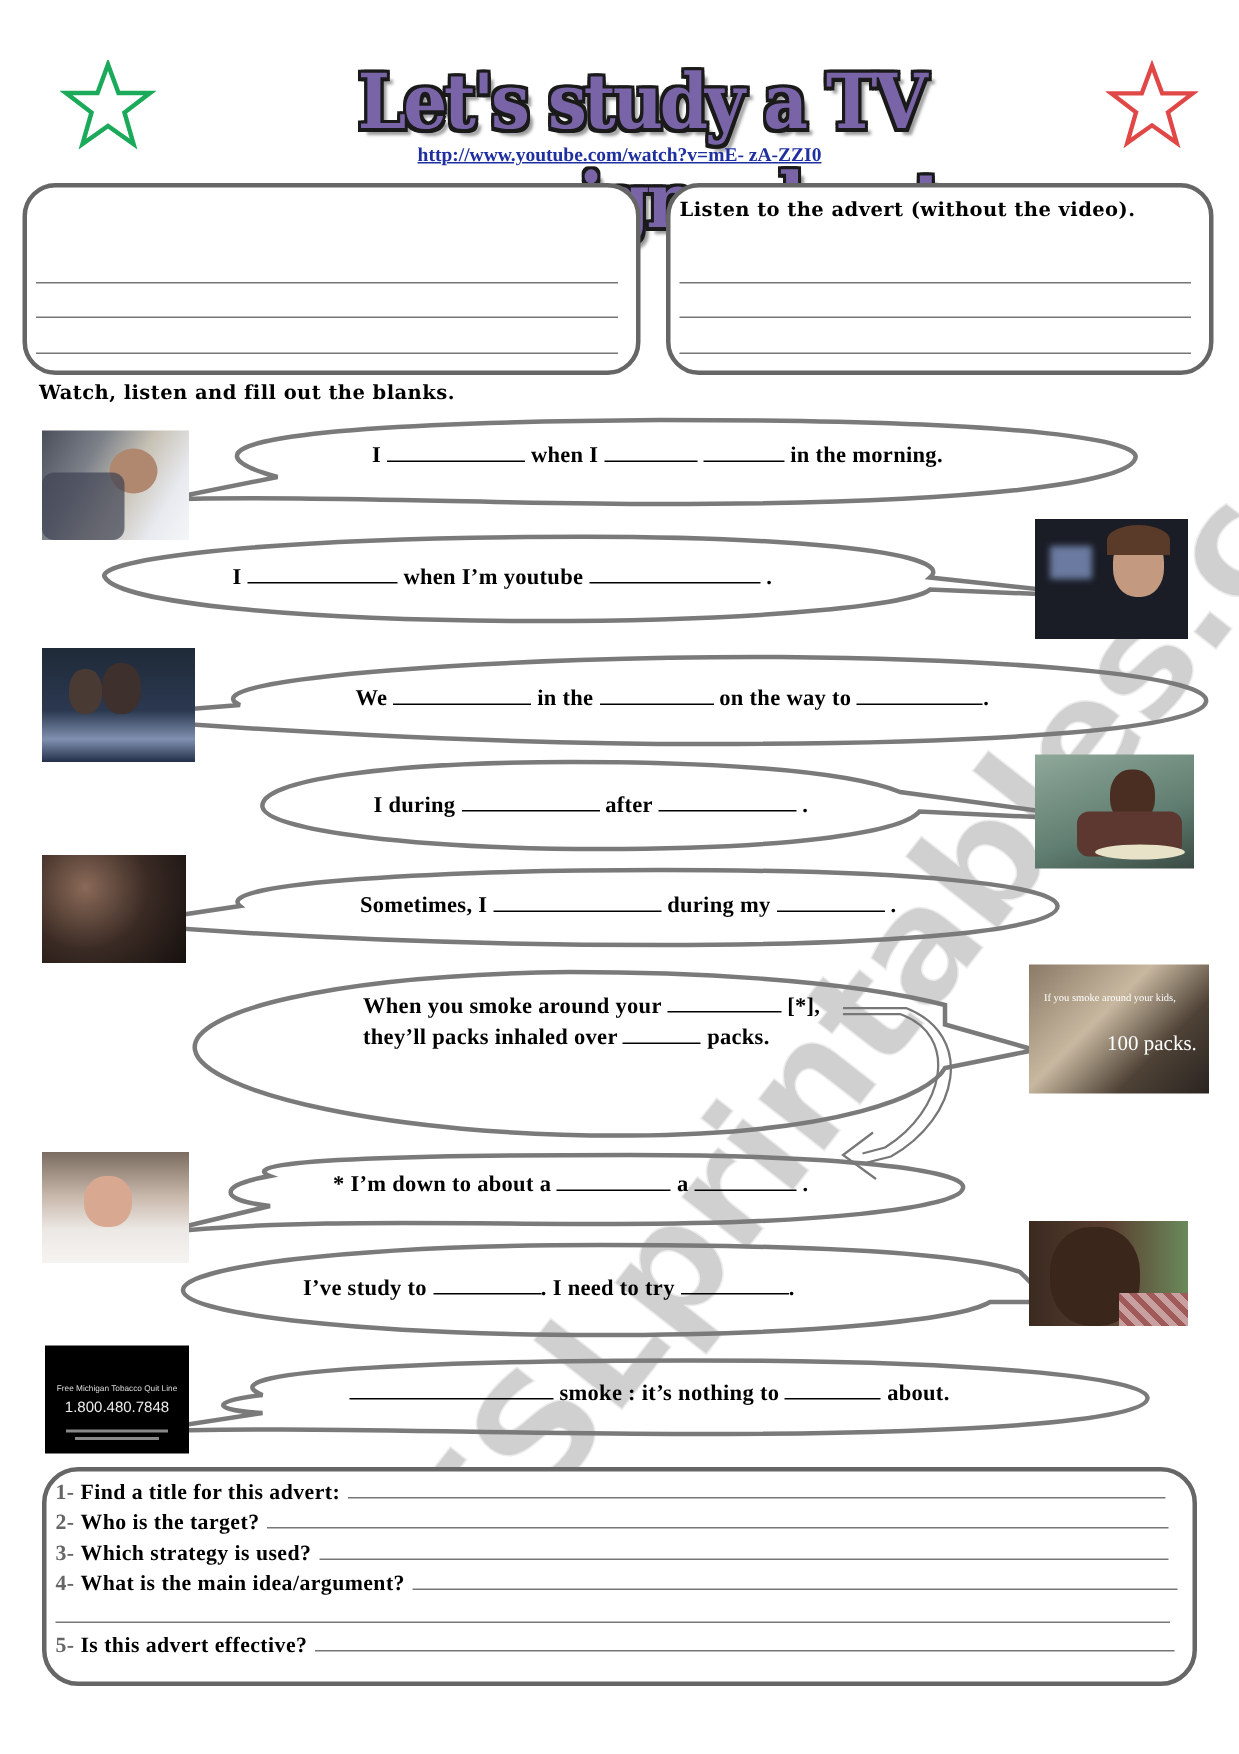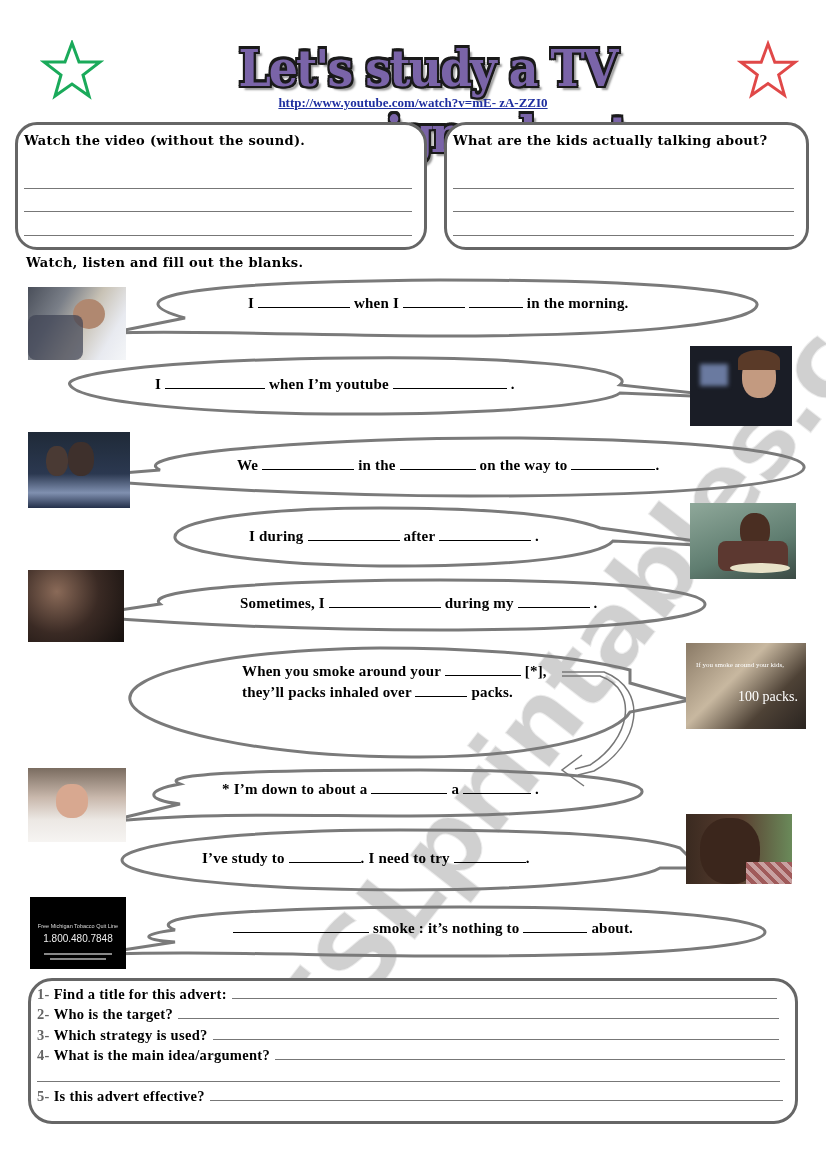--- a/index.html
+++ b/index.html
@@ -40,29 +40,28 @@
 </svg>
 <svg class="star" style="left:737px;top:40px" width="62" height="60" viewBox="0 0 64 60">
   <polygon points="32,3 39,22 60,22 43,35 49,56 32,44 15,56 21,35 4,22 25,22" fill="none" stroke="#e04848" stroke-width="3"></polygon>
 </svg>
 
 <div class="title">Let's study a TV campaign advert</div>
 <div class="url">http://www.youtube.com/watch?v=mE-  zA-ZZI0</div>
 
 <div class="box" style="left:15px;top:122px;width:412px;height:128px;">
   <div class="box-text" style="position:absolute;left:6px;top:6px;">
-    <div>Watch the video (without the sound).</div>
   </div>
   <div class="line" style="left:6px;right:12px;top:63px;"></div>
   <div class="line" style="left:6px;right:12px;top:86px;"></div>
   <div class="line" style="left:6px;right:12px;top:110px;"></div>
 </div>
 <div class="box" style="left:444px;top:122px;width:365px;height:128px;">
   <div class="box-text" style="position:absolute;left:6px;top:6px;">
-    <div>What are the kids actually talking about?</div>
+    <div>Listen to the advert (without the video).</div>
   </div>
   <div class="line" style="left:6px;right:12px;top:63px;"></div>
   <div class="line" style="left:6px;right:12px;top:86px;"></div>
   <div class="line" style="left:6px;right:12px;top:110px;"></div>
 </div>
 
 <div class="instr">Watch, listen and fill out the blanks.</div>
 
 <div class="watermark">ESLprintables.com</div>
 

